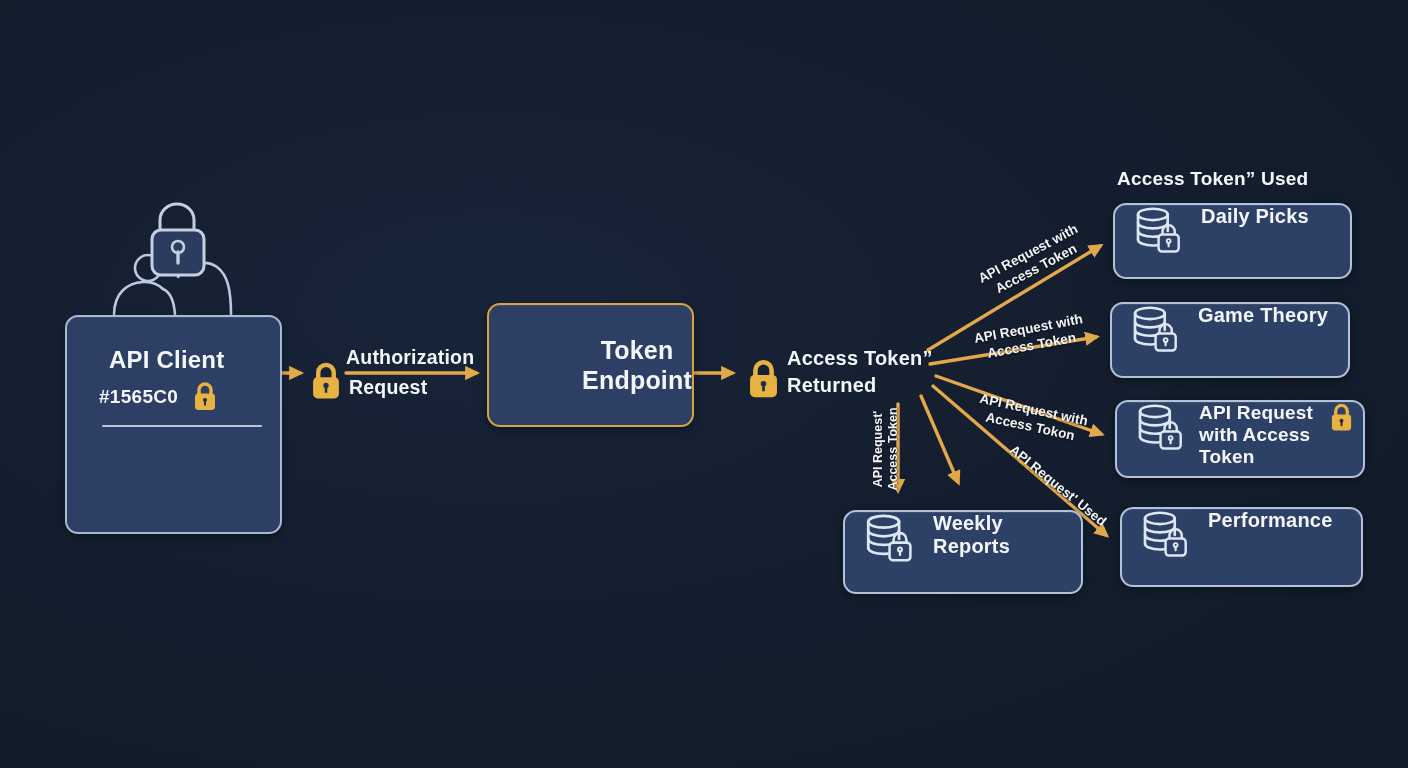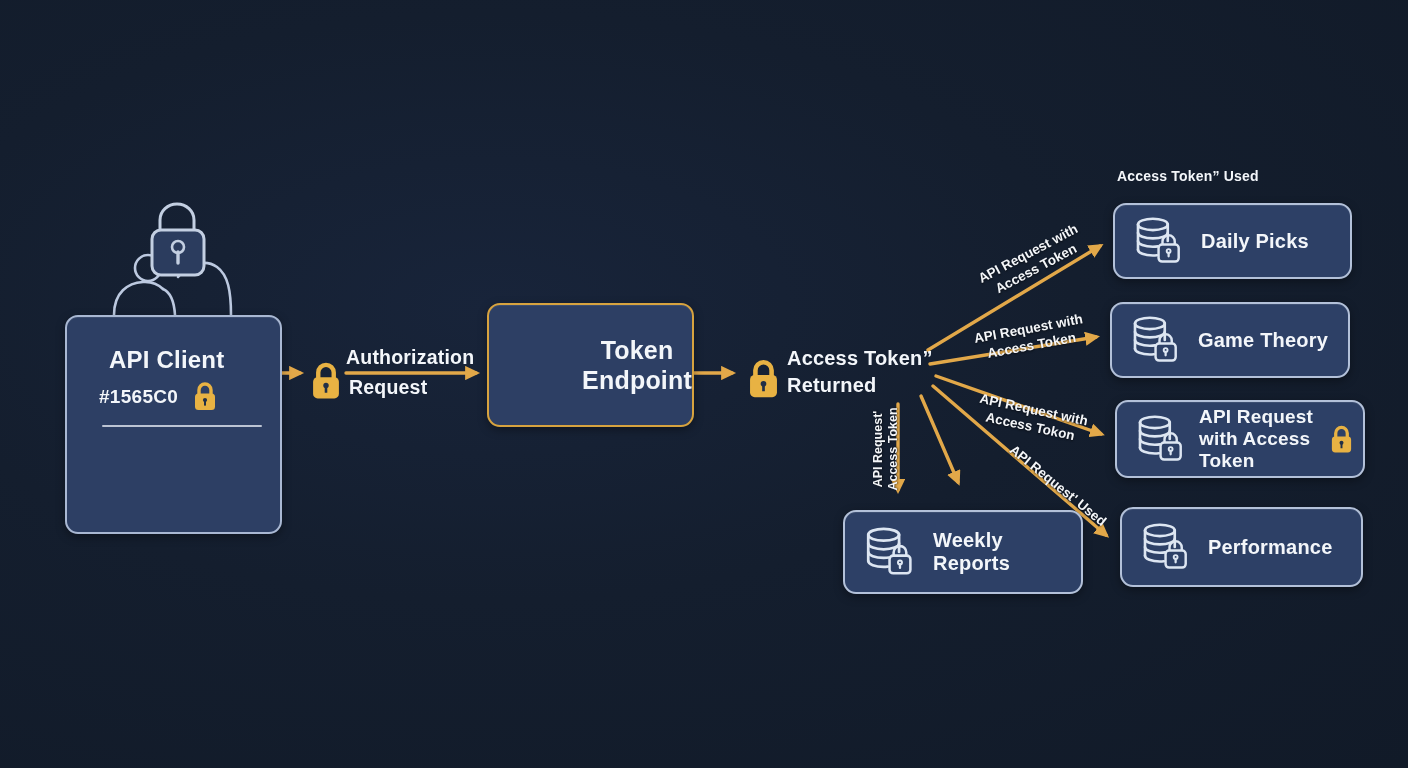--- a/index.html
+++ b/index.html
@@ -10,30 +10,30 @@
   }
   .abs{position:absolute;}
   svg.overlay{position:absolute;left:0;top:0;width:1408px;height:768px;pointer-events:none;}
   .node{
     position:absolute;background:#2d3f64;border:2px solid #a9b8d3;border-radius:13px;
     box-shadow:0 3px 10px rgba(0,0,0,.35), inset 0 1px 0 rgba(255,255,255,.08);
   }
   .endpoint{border:2.5px solid #d7a33f;display:flex;align-items:center;justify-content:flex-end;text-align:center;}
   .endpoint .big{font-size:25px;font-weight:700;line-height:1.22;letter-spacing:.2px;}
   .target{
-    display:flex;align-items:center;padding-left:16px;gap:14px;
+    display:flex;align-items:flex-start;padding-left:16px;gap:14px;
     background:#2d4066;border-color:#b3c1d9;
   }
   .target .tlabel{font-size:20px;font-weight:600;line-height:1.15;letter-spacing:.2px;}
   .flowlabel{font-size:19.5px;font-weight:600;letter-spacing:.2px;white-space:nowrap;}
   .edge-label{
     position:absolute;text-align:center;font-size:13.5px;font-weight:600;line-height:17px;
     color:#f4f6f9;white-space:nowrap;text-shadow:0 1px 2px rgba(0,0,0,.6);
   }
-  .heading{font-size:14px;font-weight:600;letter-spacing:.2px;}
+  .heading{font-size:19px;font-weight:600;letter-spacing:.2px;}
   .client-title{font-size:24px;font-weight:700;letter-spacing:.2px;text-align:right;}
   .client-code{font-size:19px;font-weight:700;letter-spacing:.3px;}
   .client-field{font-size:17.5px;font-weight:500;line-height:25.3px;letter-spacing:.2px;}
   .divider{position:absolute;height:2px;background:#d6dce6;opacity:.85;border-radius:1px;}
 </style>
 </head>
 <body>
 
 <div class="canvas">
 

